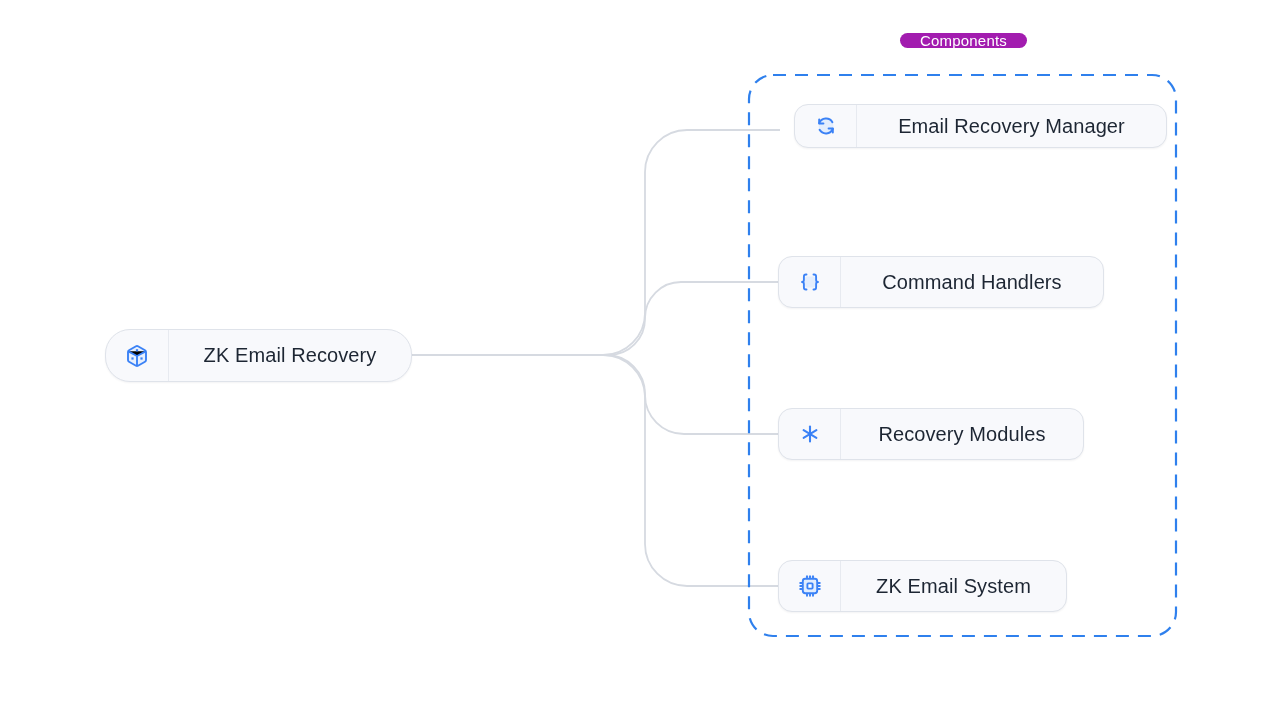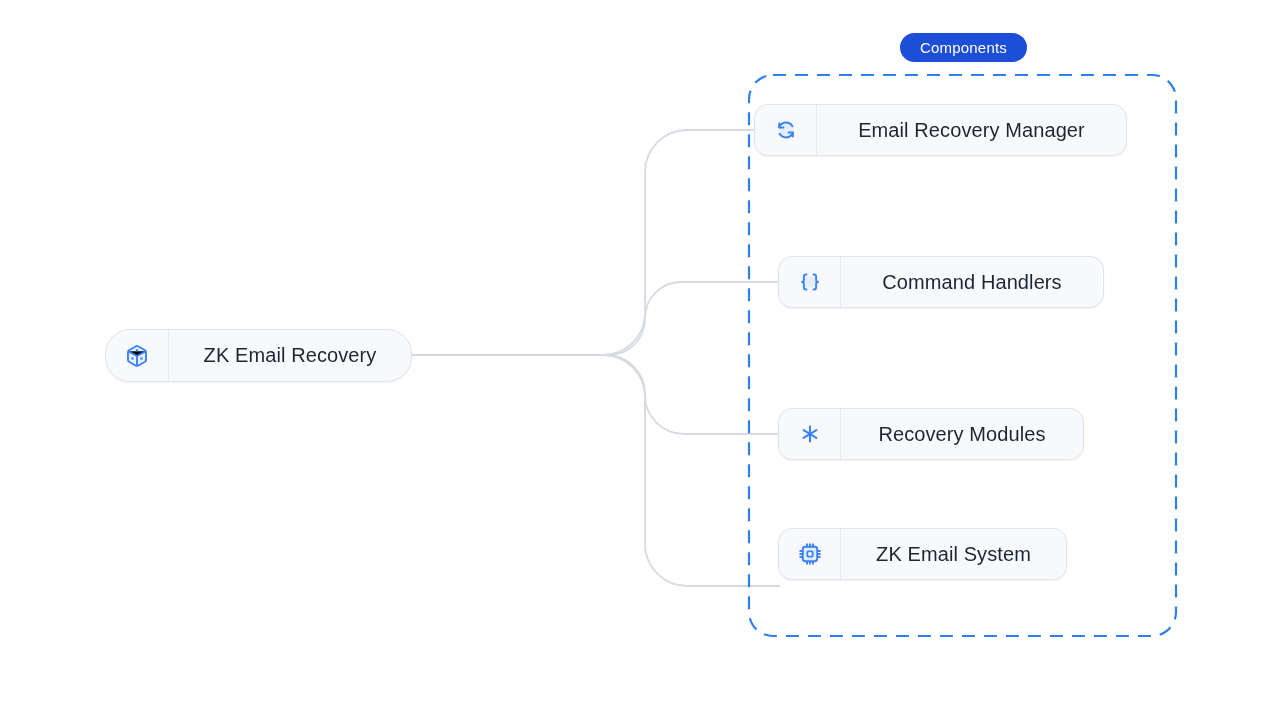--- a/index.html
+++ b/index.html
@@ -48,36 +48,36 @@
     letter-spacing: 0.1px;
     white-space: nowrap;
     padding: 0 12px;
   }
   .node svg { display: block; }
 
   .node-root   { left: 105px; top: 329px; width: 307px; height: 53px; border-radius: 25px; }
   .node-root .icon-cell { width: 63px; }
 
   .node-child .icon-cell { width: 62px; }
-  .node-child-0 { left: 754px; top: 104px; width: 373px; height: 52px; }
+  .node-child-0 { left: 794px; top: 104px; width: 373px; height: 44px; }
   .node-child-1 { left: 778px; top: 256px; width: 326px; height: 52px; text-align: center; }
   .node-child-2 { left: 778px; top: 408px; width: 306px; height: 52px; }
-  .node-child-3 { left: 778px; top: 528px; width: 289px; height: 52px; }
+  .node-child-3 { left: 778px; top: 560px; width: 289px; height: 52px; }
 
   .group-badge {
     position: absolute;
     left: 900px;
     top: 33px;
-    height: 29px;
+    height: 15px;
     min-width: 127px;
     display: inline-flex;
     align-items: center;
     justify-content: center;
     padding: 0 18px;
-    background: #1d4ed8;
+    background: #a21caf;
     color: #ffffff;
     font-size: 15px;
     font-weight: 500;
     border-radius: 16px;
     letter-spacing: 0.2px;
     cursor: default;
   }
 </style>
 </head>
 <body>

